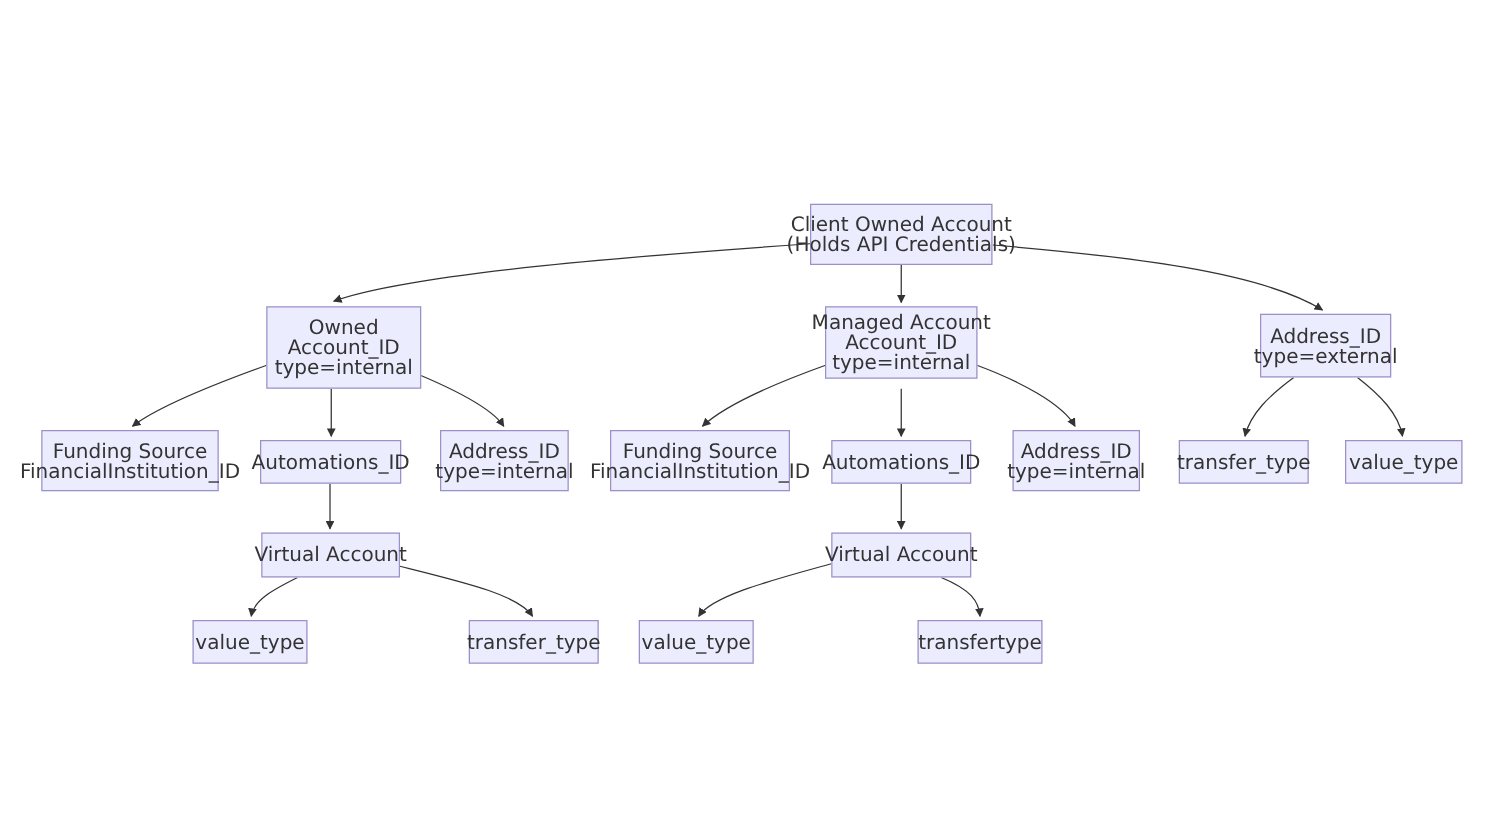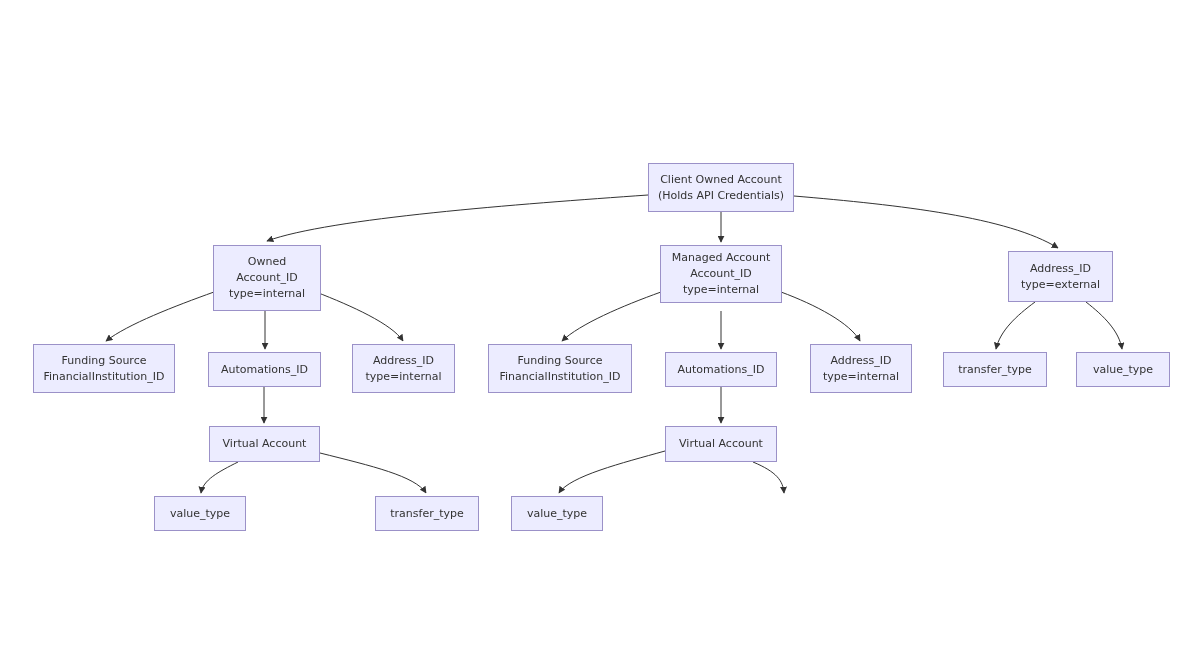--- a/index.html
+++ b/index.html
@@ -21,21 +21,21 @@
     width: 1200px;
     height: 666px;
     pointer-events: none;
   }
   .node {
     position: absolute;
     box-sizing: border-box;
     background: #ECECFF;
     border: 1px solid #9b91c8;
     color: #333333;
-    font-size: 11px;
+    font-size: 16px;
     line-height: 16px;
     display: flex;
     flex-direction: column;
     align-items: center;
     justify-content: center;
     text-align: center;
     white-space: nowrap;
   }
   .node span { display: block; }
 </style>
@@ -72,21 +72,21 @@
       <path d="M 1035 302 C 1016 316, 1000 331, 996 349" marker-end="url(#arrow)"></path>
       <path d="M 1086 302 C 1104 316, 1119 331, 1122 349" marker-end="url(#arrow)"></path>
     </g>
   </svg>
 
   <div class="node" style="left:648px;top:163px;width:146px;height:49px">
     <span>Client Owned Account</span>
     <span>(Holds API Credentials)</span>
   </div>
 
-  <div class="node" style="left:213px;top:245px;width:108px;height:66px">
+  <div class="node" style="left:213px;top:245px;width:124px;height:66px">
     <span>Owned</span>
     <span>Account_ID</span>
     <span>type=internal</span>
   </div>
 
   <div class="node" style="left:660px;top:245px;width:122px;height:58px">
     <span>Managed Account</span>
     <span>Account_ID</span>
     <span>type=internal</span>
   </div>
@@ -145,14 +145,17 @@
   </div>
 
   <div class="node" style="left:375px;top:496px;width:104px;height:35px">
     <span>transfer_type</span>
   </div>
 
   <div class="node" style="left:511px;top:496px;width:92px;height:35px">
     <span>value_type</span>
   </div>
 
+  <div class="node" style="left:734px;top:496px;width:100px;height:35px">
+    <span>transfertype</span>
+  </div>
 
 </div>
 
 </body></html>

